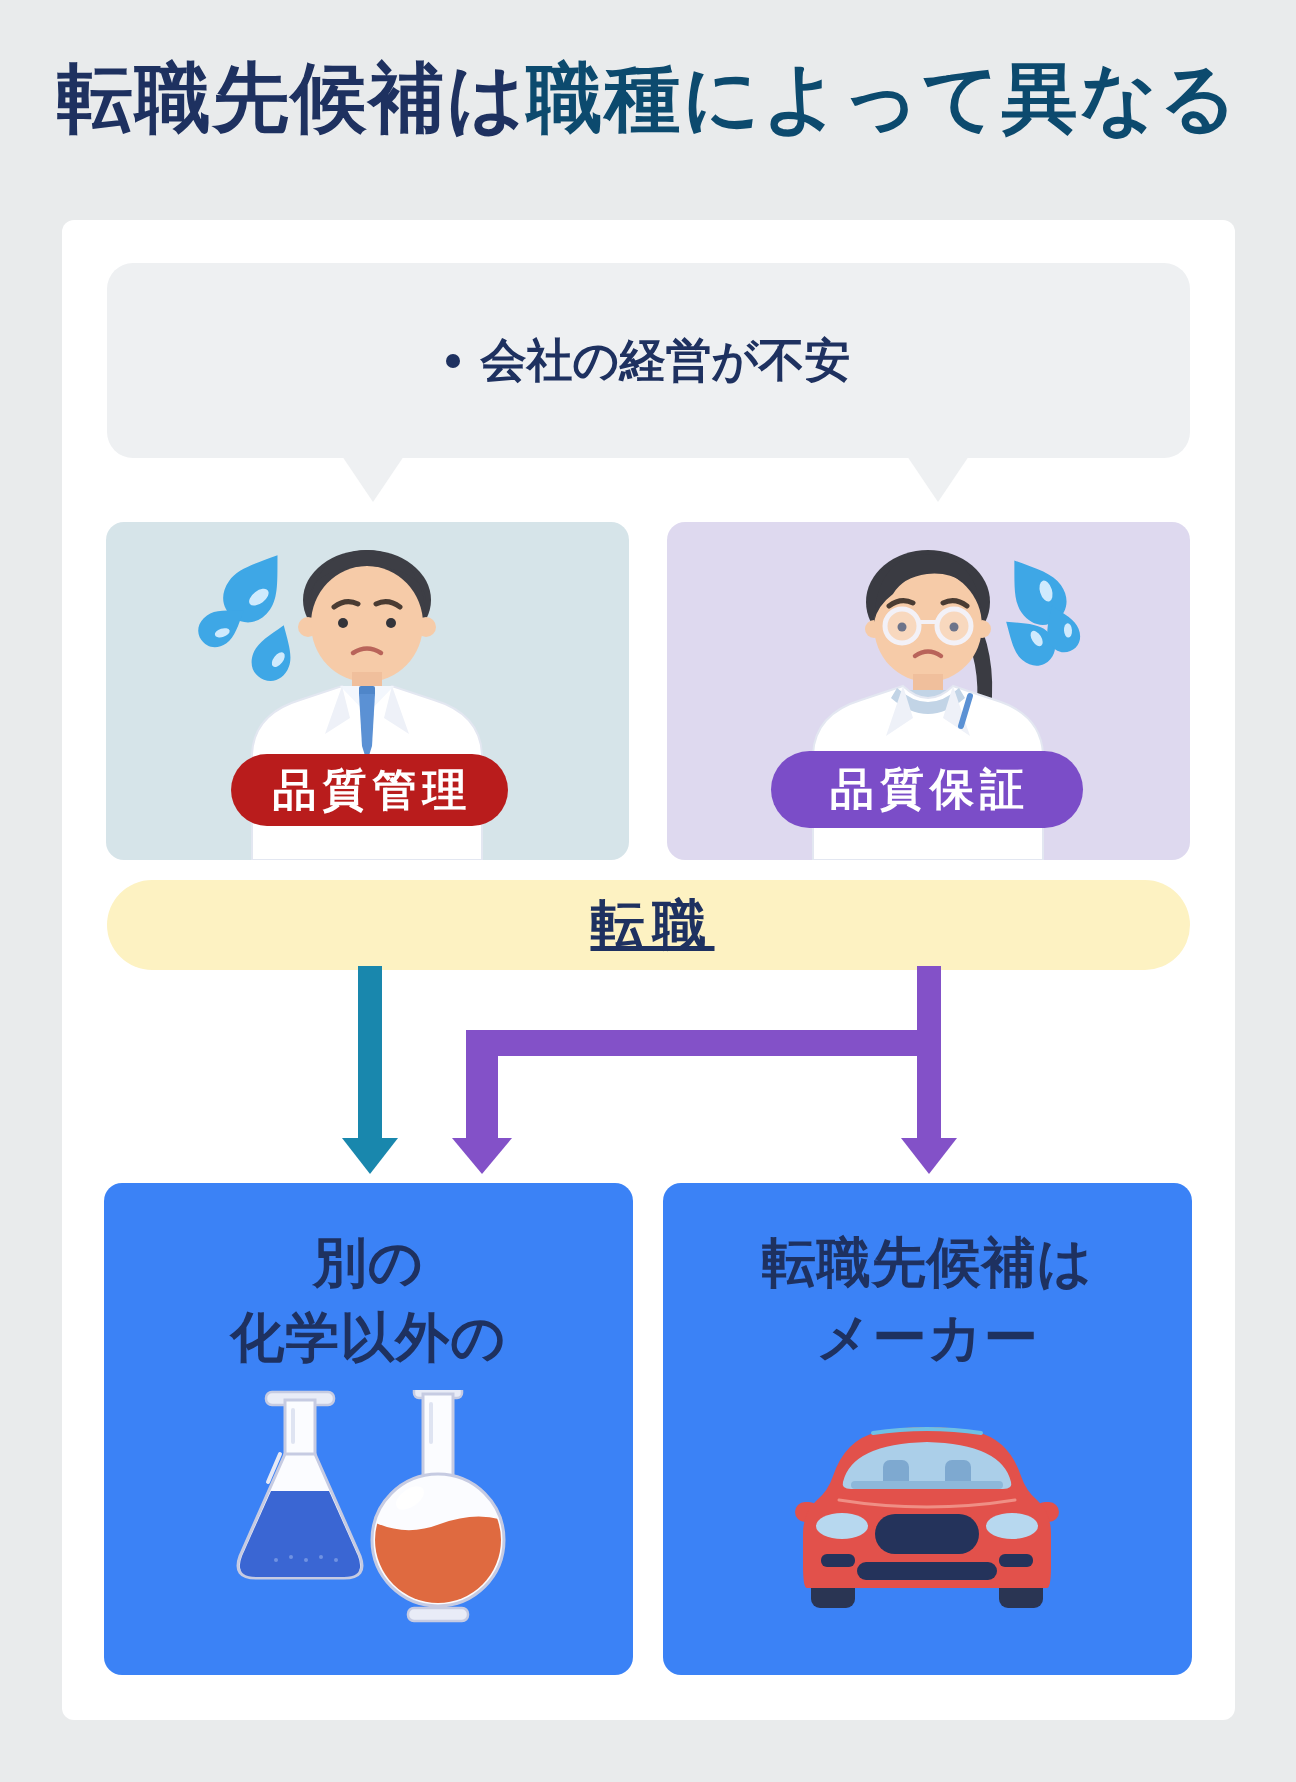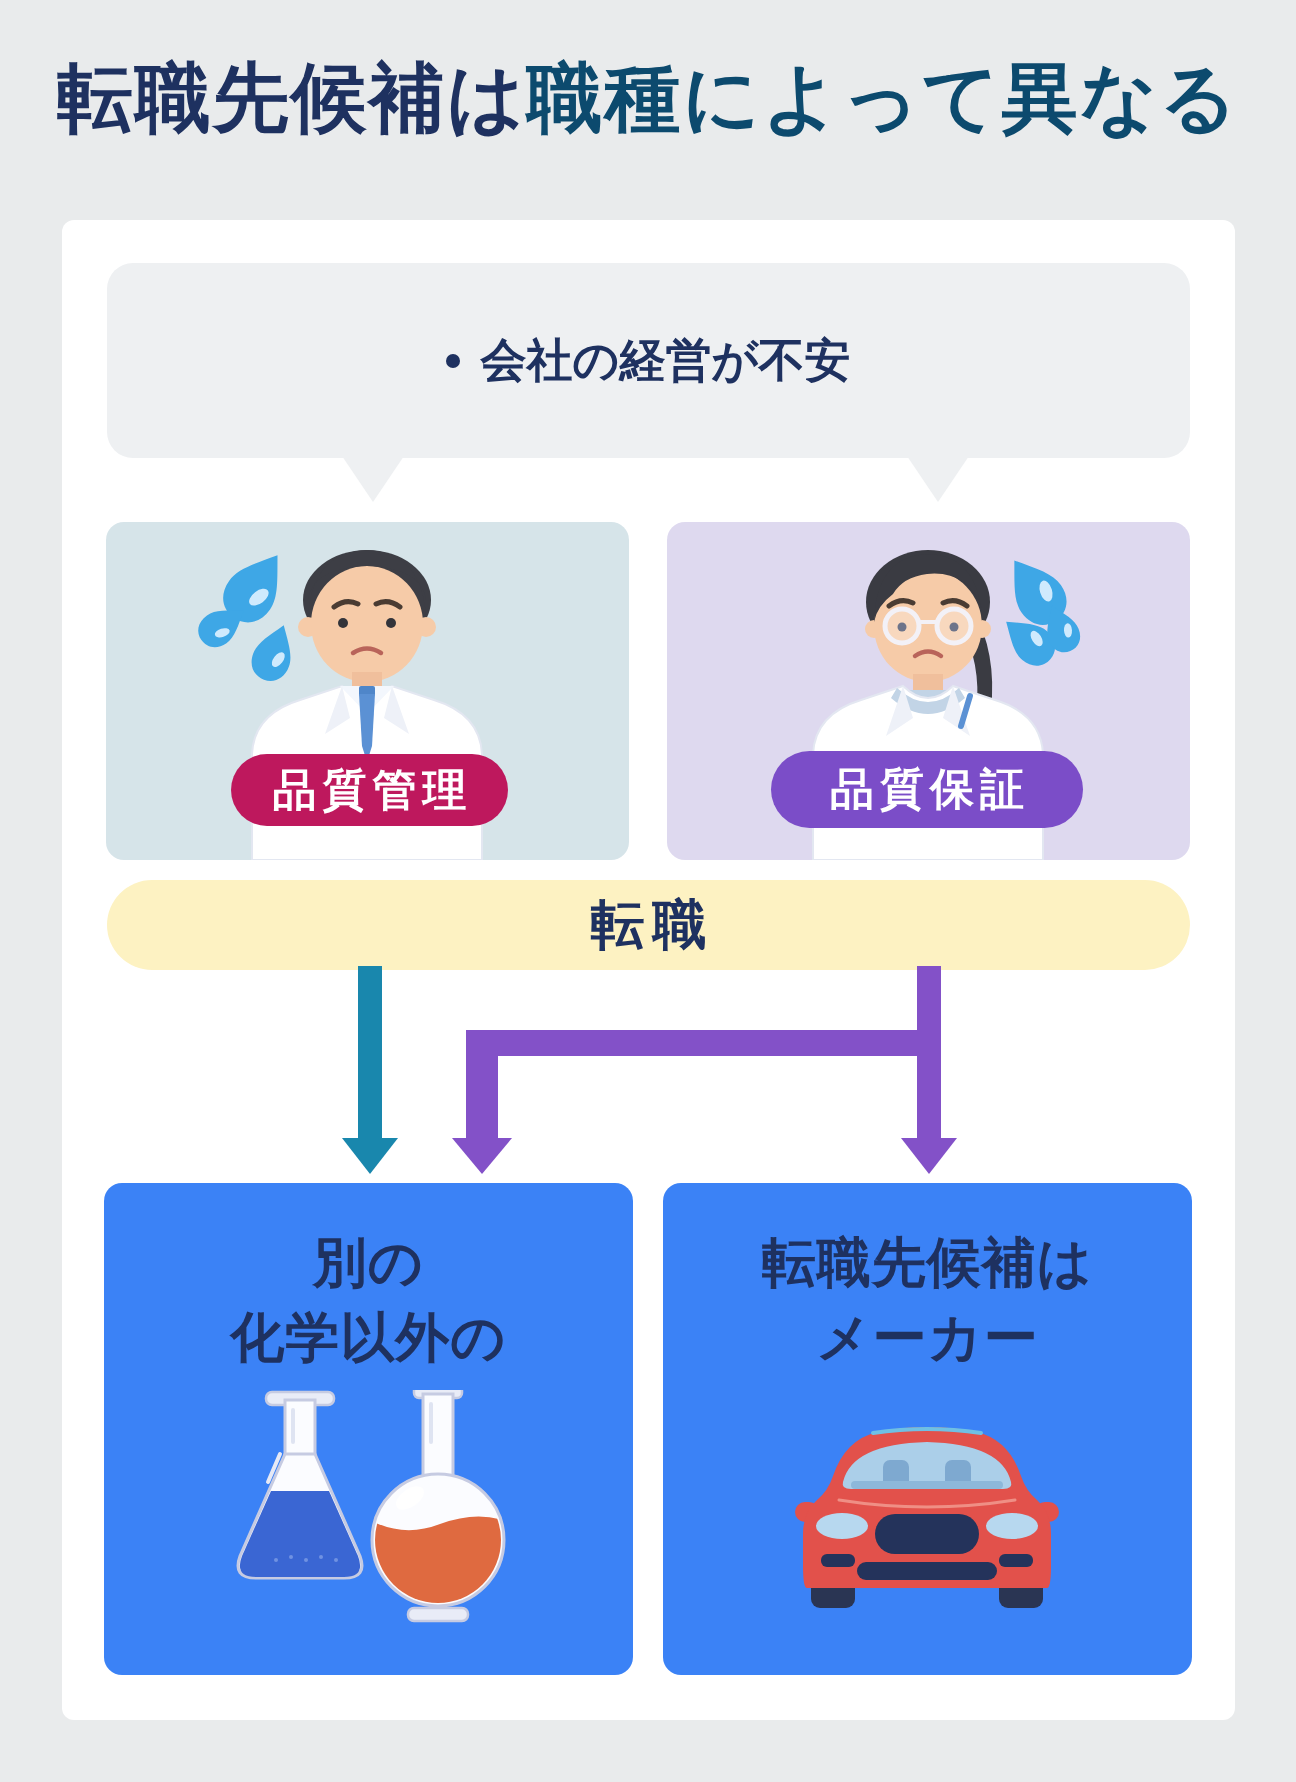--- a/index.html
+++ b/index.html
@@ -35,27 +35,27 @@
   .tail.right{left:907px;}
   
   .role-box{top:522px;width:523px;height:338px;border-radius:18px;overflow:hidden;}
   .role-box.left{left:106px;background:#d6e4e9;}
   .role-box.right{left:667px;background:#ded9ef;}
   .role-box svg{position:absolute;left:0;top:0;}
   .badge{
     display:flex;align-items:center;justify-content:center;border-radius:45px;
     color:#ffffff;font-size:44px;font-weight:800;letter-spacing:6px;text-indent:6px;
   }
-  .badge.teal{left:231px;top:754px;width:277px;height:72px;background:#be185d;}
+  .badge.teal{left:231px;top:754px;width:277px;height:72px;background:#b91c1c;}
   .badge.purple{left:771px;top:751px;width:312px;height:77px;background:#7b4dc8;}
   
   .banner{
     left:107px;top:880px;width:1083px;height:90px;background:#fdf2c2;border-radius:45px;
     display:flex;align-items:center;justify-content:center;
-    color:#1e3160;font-size:54px;font-weight:900;letter-spacing:8px;text-indent:8px;
+    color:#1e3160;font-size:54px;font-weight:900;letter-spacing:8px;text-indent:8px;text-decoration:underline;
   }
   
   .arrows{left:0;top:966px;}
   
   .dest-box{top:1183px;width:529px;height:492px;border-radius:18px;background:#3b82f6;overflow:hidden;}
   .dest-box.left{left:104px;}
   .dest-box.right{left:663px;}
   .dest-label{
     position:absolute;left:0;top:42px;width:100%;text-align:center;
     color:#1e3160;font-size:54px;font-weight:800;line-height:1.38;letter-spacing:1px;

